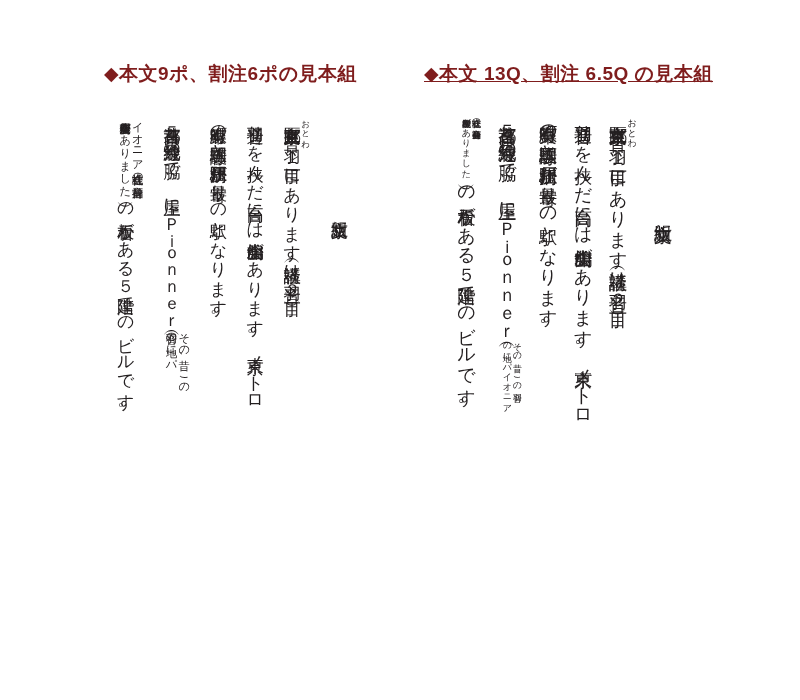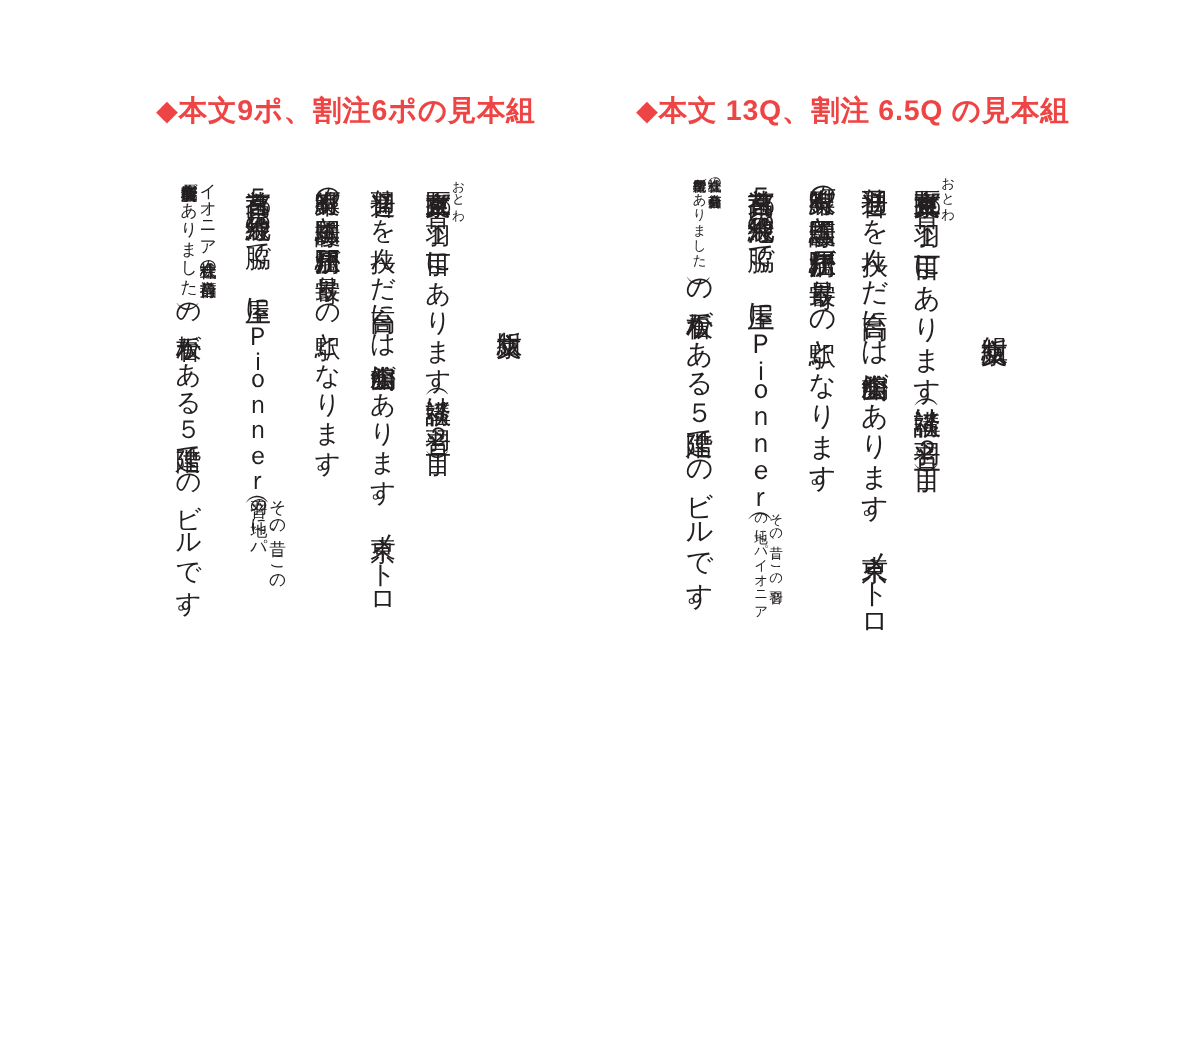--- a/index.html
+++ b/index.html
@@ -9,26 +9,26 @@
     position:relative;
     overflow:hidden;
     font-family:"Liberation Serif","DejaVu Serif",serif;
     color:#231f20;
   }
   .heading {
     position:absolute;
     font-family:"Liberation Sans","DejaVu Sans",sans-serif;
     font-weight:600;
     font-size:19px;
-    color:#ef4444;
+    color:#7f1d1d;
     letter-spacing:0.5px;
     white-space:nowrap;
   }
   #heading-9pt  { left:104px; top:61px; }
-  #heading-13q  { left:424px; top:61px; }
+  #heading-13q  { left:424px; top:61px;text-decoration:underline; }
 
   .vblock {
     position:absolute;
     writing-mode:vertical-rl;
     -webkit-writing-mode:vertical-rl;
     text-orientation:mixed;
     line-break:anywhere;
   }
   .vline {
     margin:0; padding:0;

